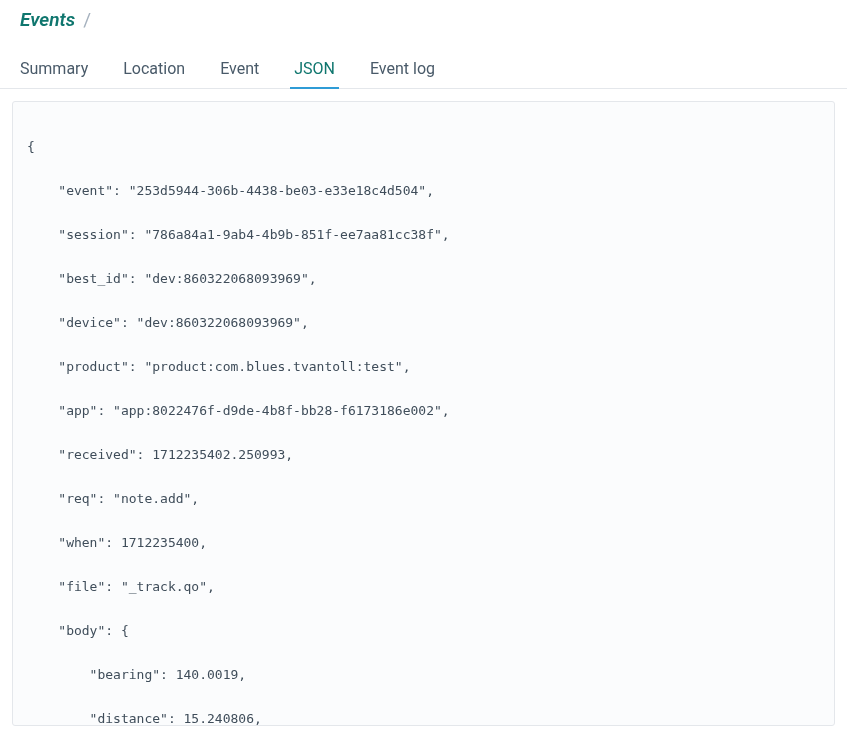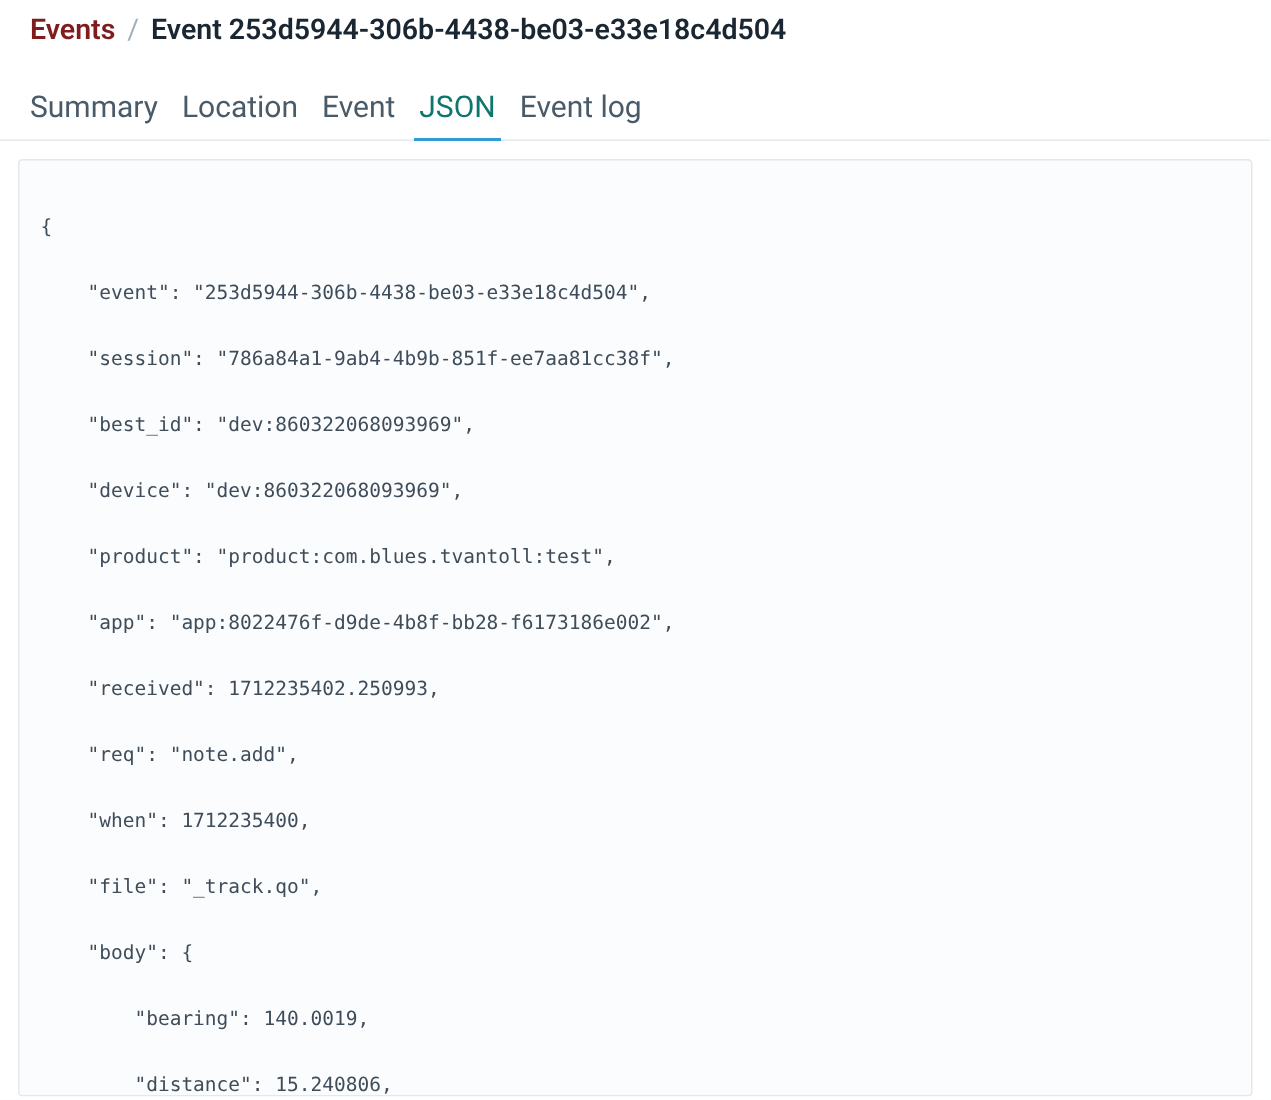--- a/index.html
+++ b/index.html
@@ -15,37 +15,38 @@
     }
     .breadcrumb {
       padding: 8px 20px 0 20px;
       font-size: 19px;
       font-weight: 600;
       display: flex;
       align-items: center;
       gap: 8px;
     }
     .breadcrumb-link {
-      color: #7f1d1d;
+      color: #0f766e;
       cursor: pointer;
+      font-style: italic;
     }
     .breadcrumb-sep {
       color: #a5b1be;
       font-weight: 400;
     }
     .breadcrumb-current {
       color: #1a2733;
     }
     .tabs {
       display: flex;
-      gap: 16px;
+      gap: 35px;
       padding: 0 20px;
       margin-top: 28px;
       border-bottom: 1px solid #e4e7eb;
-      font-size: 20px;
+      font-size: 16px;
     }
     .tab {
       padding: 0 0 10px 0;
       color: #495a69;
       cursor: pointer;
       position: relative;
     }
     .tab.active {
       color: #0f766e;
     }
@@ -75,21 +76,20 @@
     .json-line {
       white-space: pre;
     }
   </style>
 </head>
 <body>
 
 <div class="breadcrumb">
   <span class="breadcrumb-link">Events</span>
   <span class="breadcrumb-sep">/</span>
-  <span class="breadcrumb-current">Event 253d5944-306b-4438-be03-e33e18c4d504</span>
 </div>
 
 <div class="tabs">
   <div class="tab">Summary</div>
   <div class="tab">Location</div>
   <div class="tab">Event</div>
   <div class="tab active">JSON</div>
   <div class="tab">Event log</div>
 </div>
 

